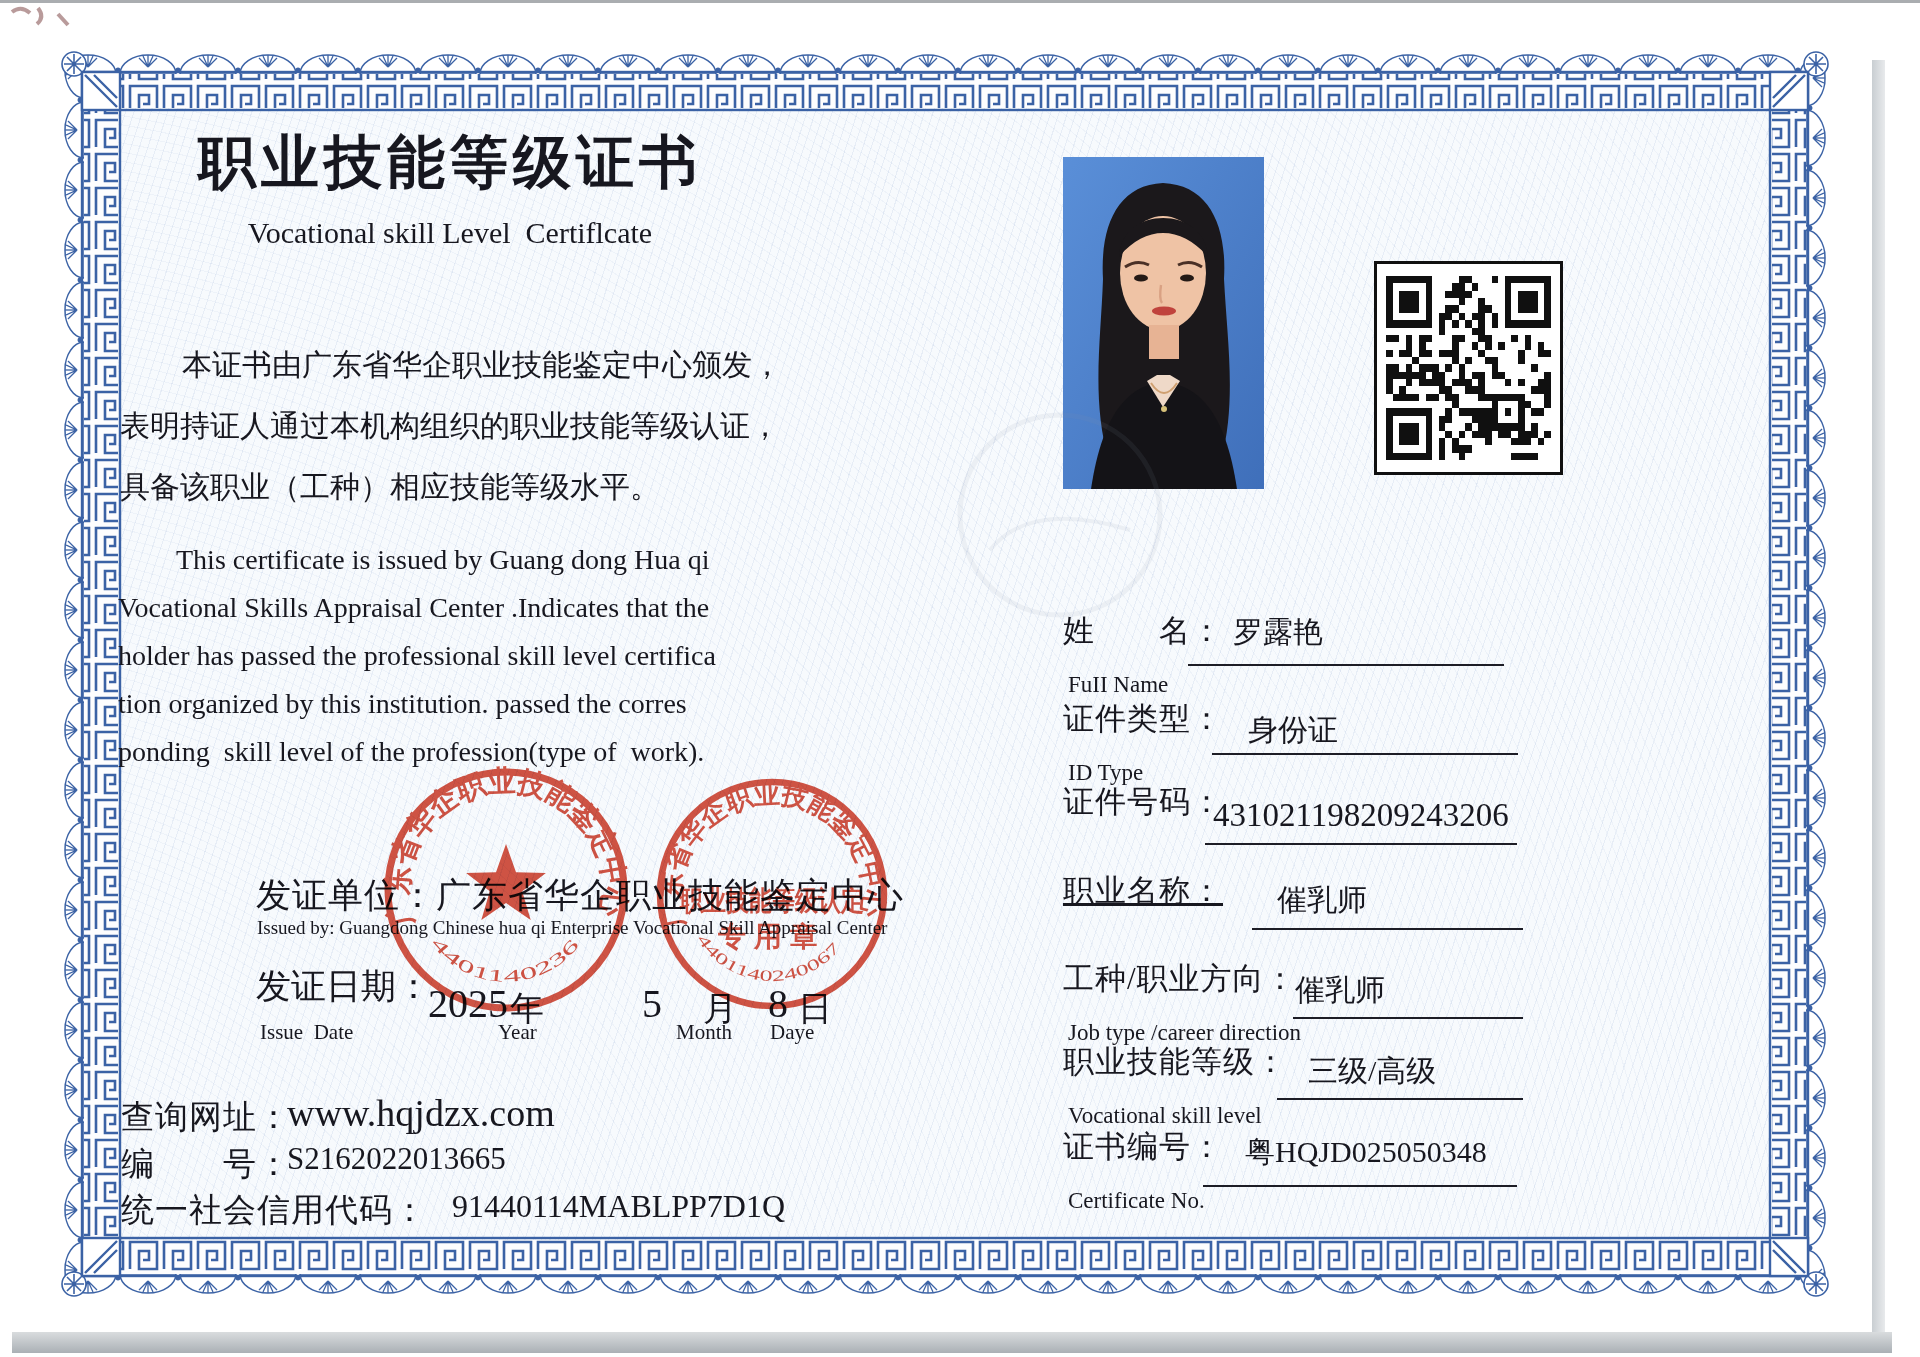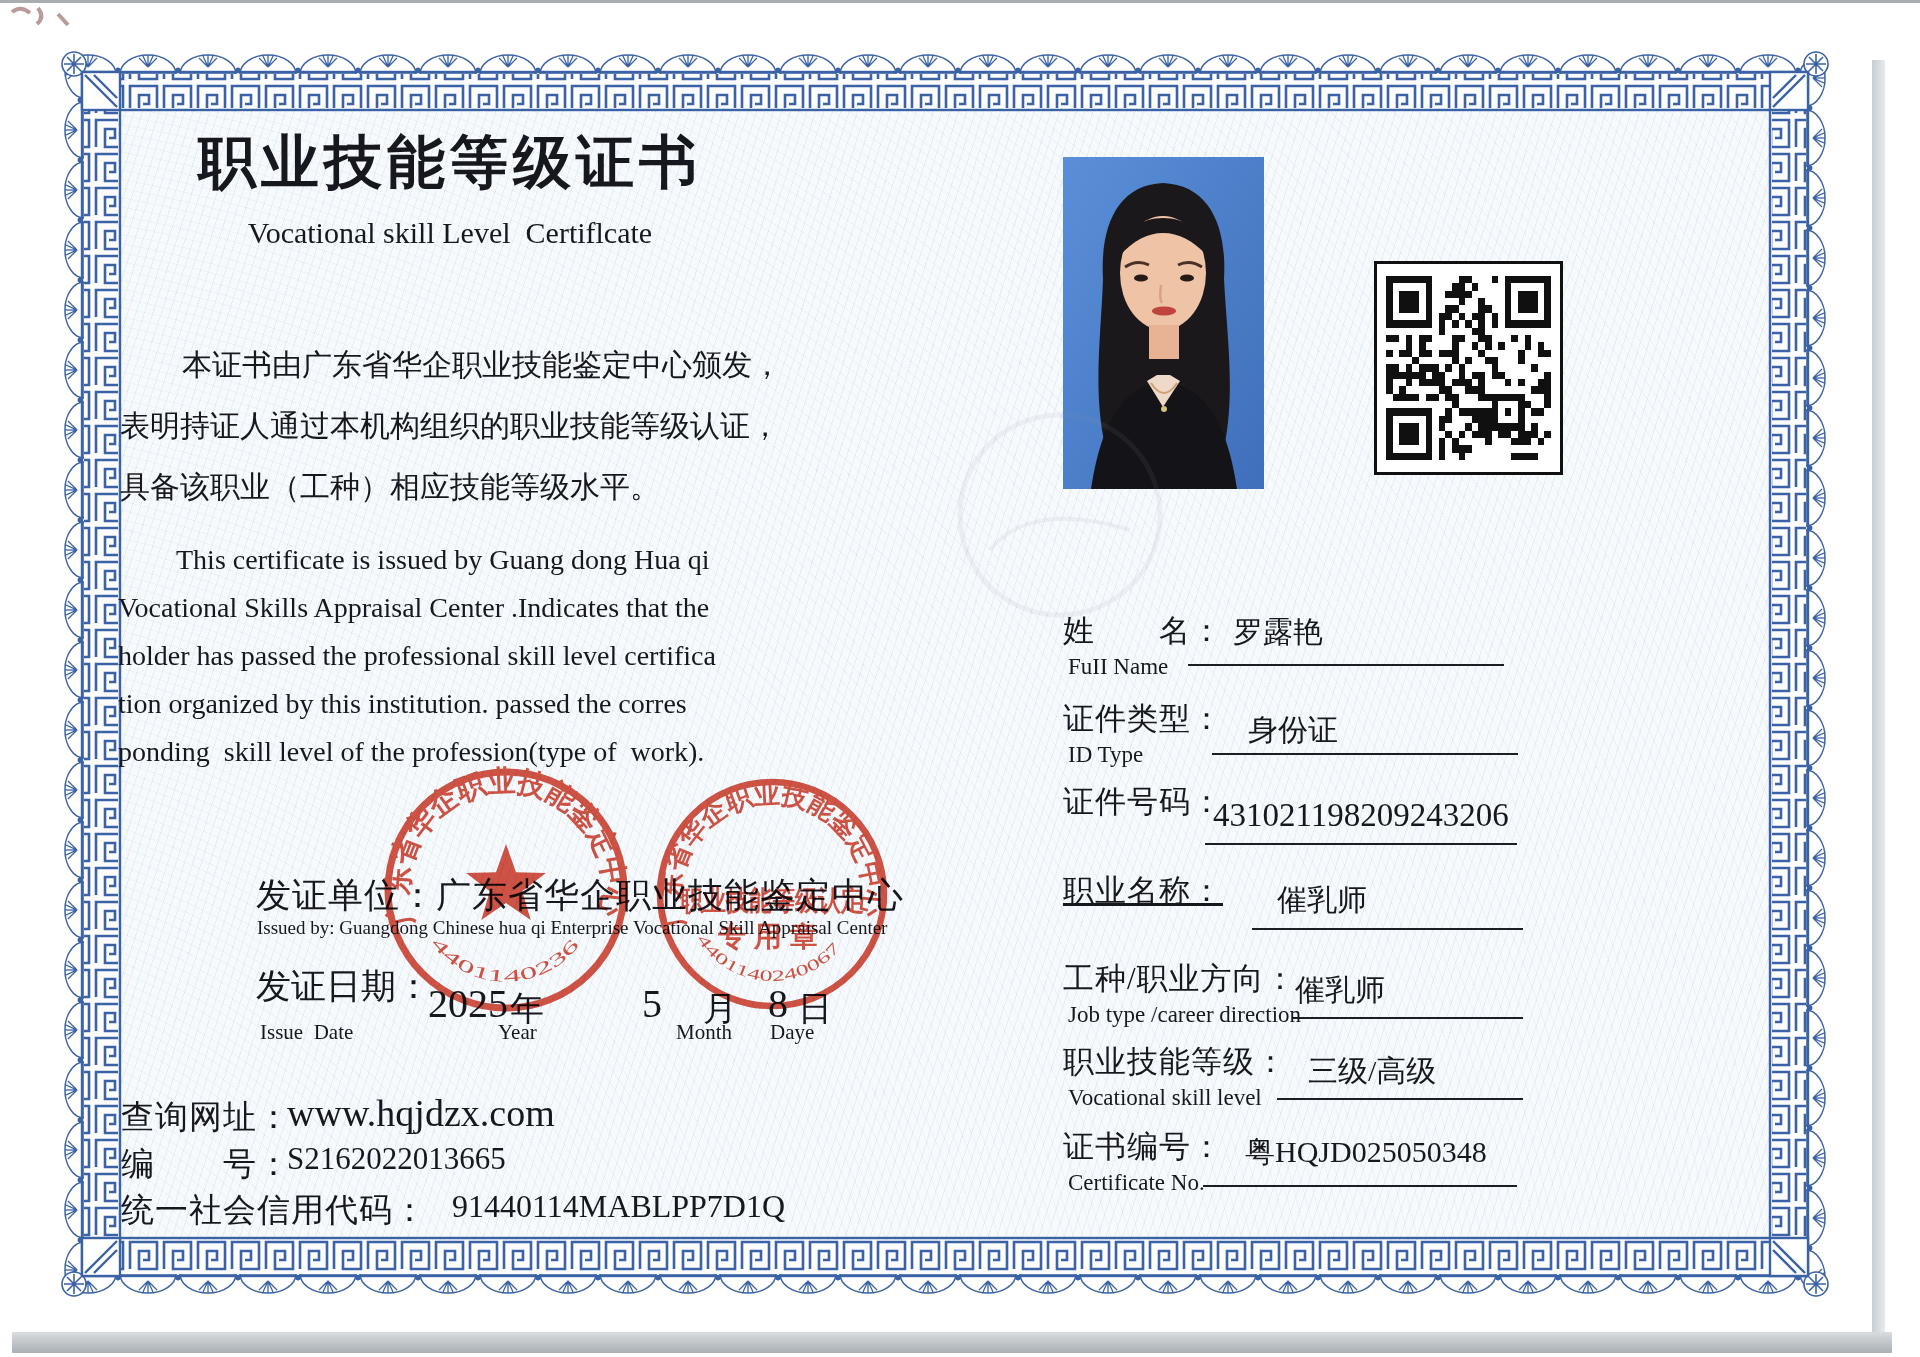--- a/index.html
+++ b/index.html
@@ -34,21 +34,21 @@
   .dt{z-index:3;white-space:pre;}
   .dt-l{font-size:35px;}
   .dt-n{font-size:40px;}
   .dt-u{font-size:34px;}
   .dt-e{font-size:21px;}
   .foot-l{font-size:33px;letter-spacing:1px;z-index:3;white-space:pre;}
   .foot-v{z-index:3;white-space:pre;}
   
   .frow{left:1063px;width:740px;z-index:3;}
   .fl-cn{font-size:31px;letter-spacing:1px;white-space:pre;}
-  .fl-en{font-size:23px;margin-top:2px;margin-left:5px;white-space:pre;}
+  .fl-en{font-size:23px;margin-top:20px;margin-left:5px;white-space:pre;}
   .fval{position:absolute;top:2px;font-size:30px;white-space:pre;}
   .fline{position:absolute;height:2px;background:#1d1d26;}
   .photo{left:1063px;top:157px;z-index:2;}
   .qr{left:1374px;top:261px;width:189px;height:214px;background:#fff;border:3px solid #101010;
       box-sizing:border-box;z-index:2;display:flex;align-items:center;justify-content:center;}
   .stamp{z-index:4;mix-blend-mode:multiply;opacity:.87;}
   .scan-mark{left:4px;top:2px;z-index:5;opacity:.8;}
 </style>
 </head>
 <body>

